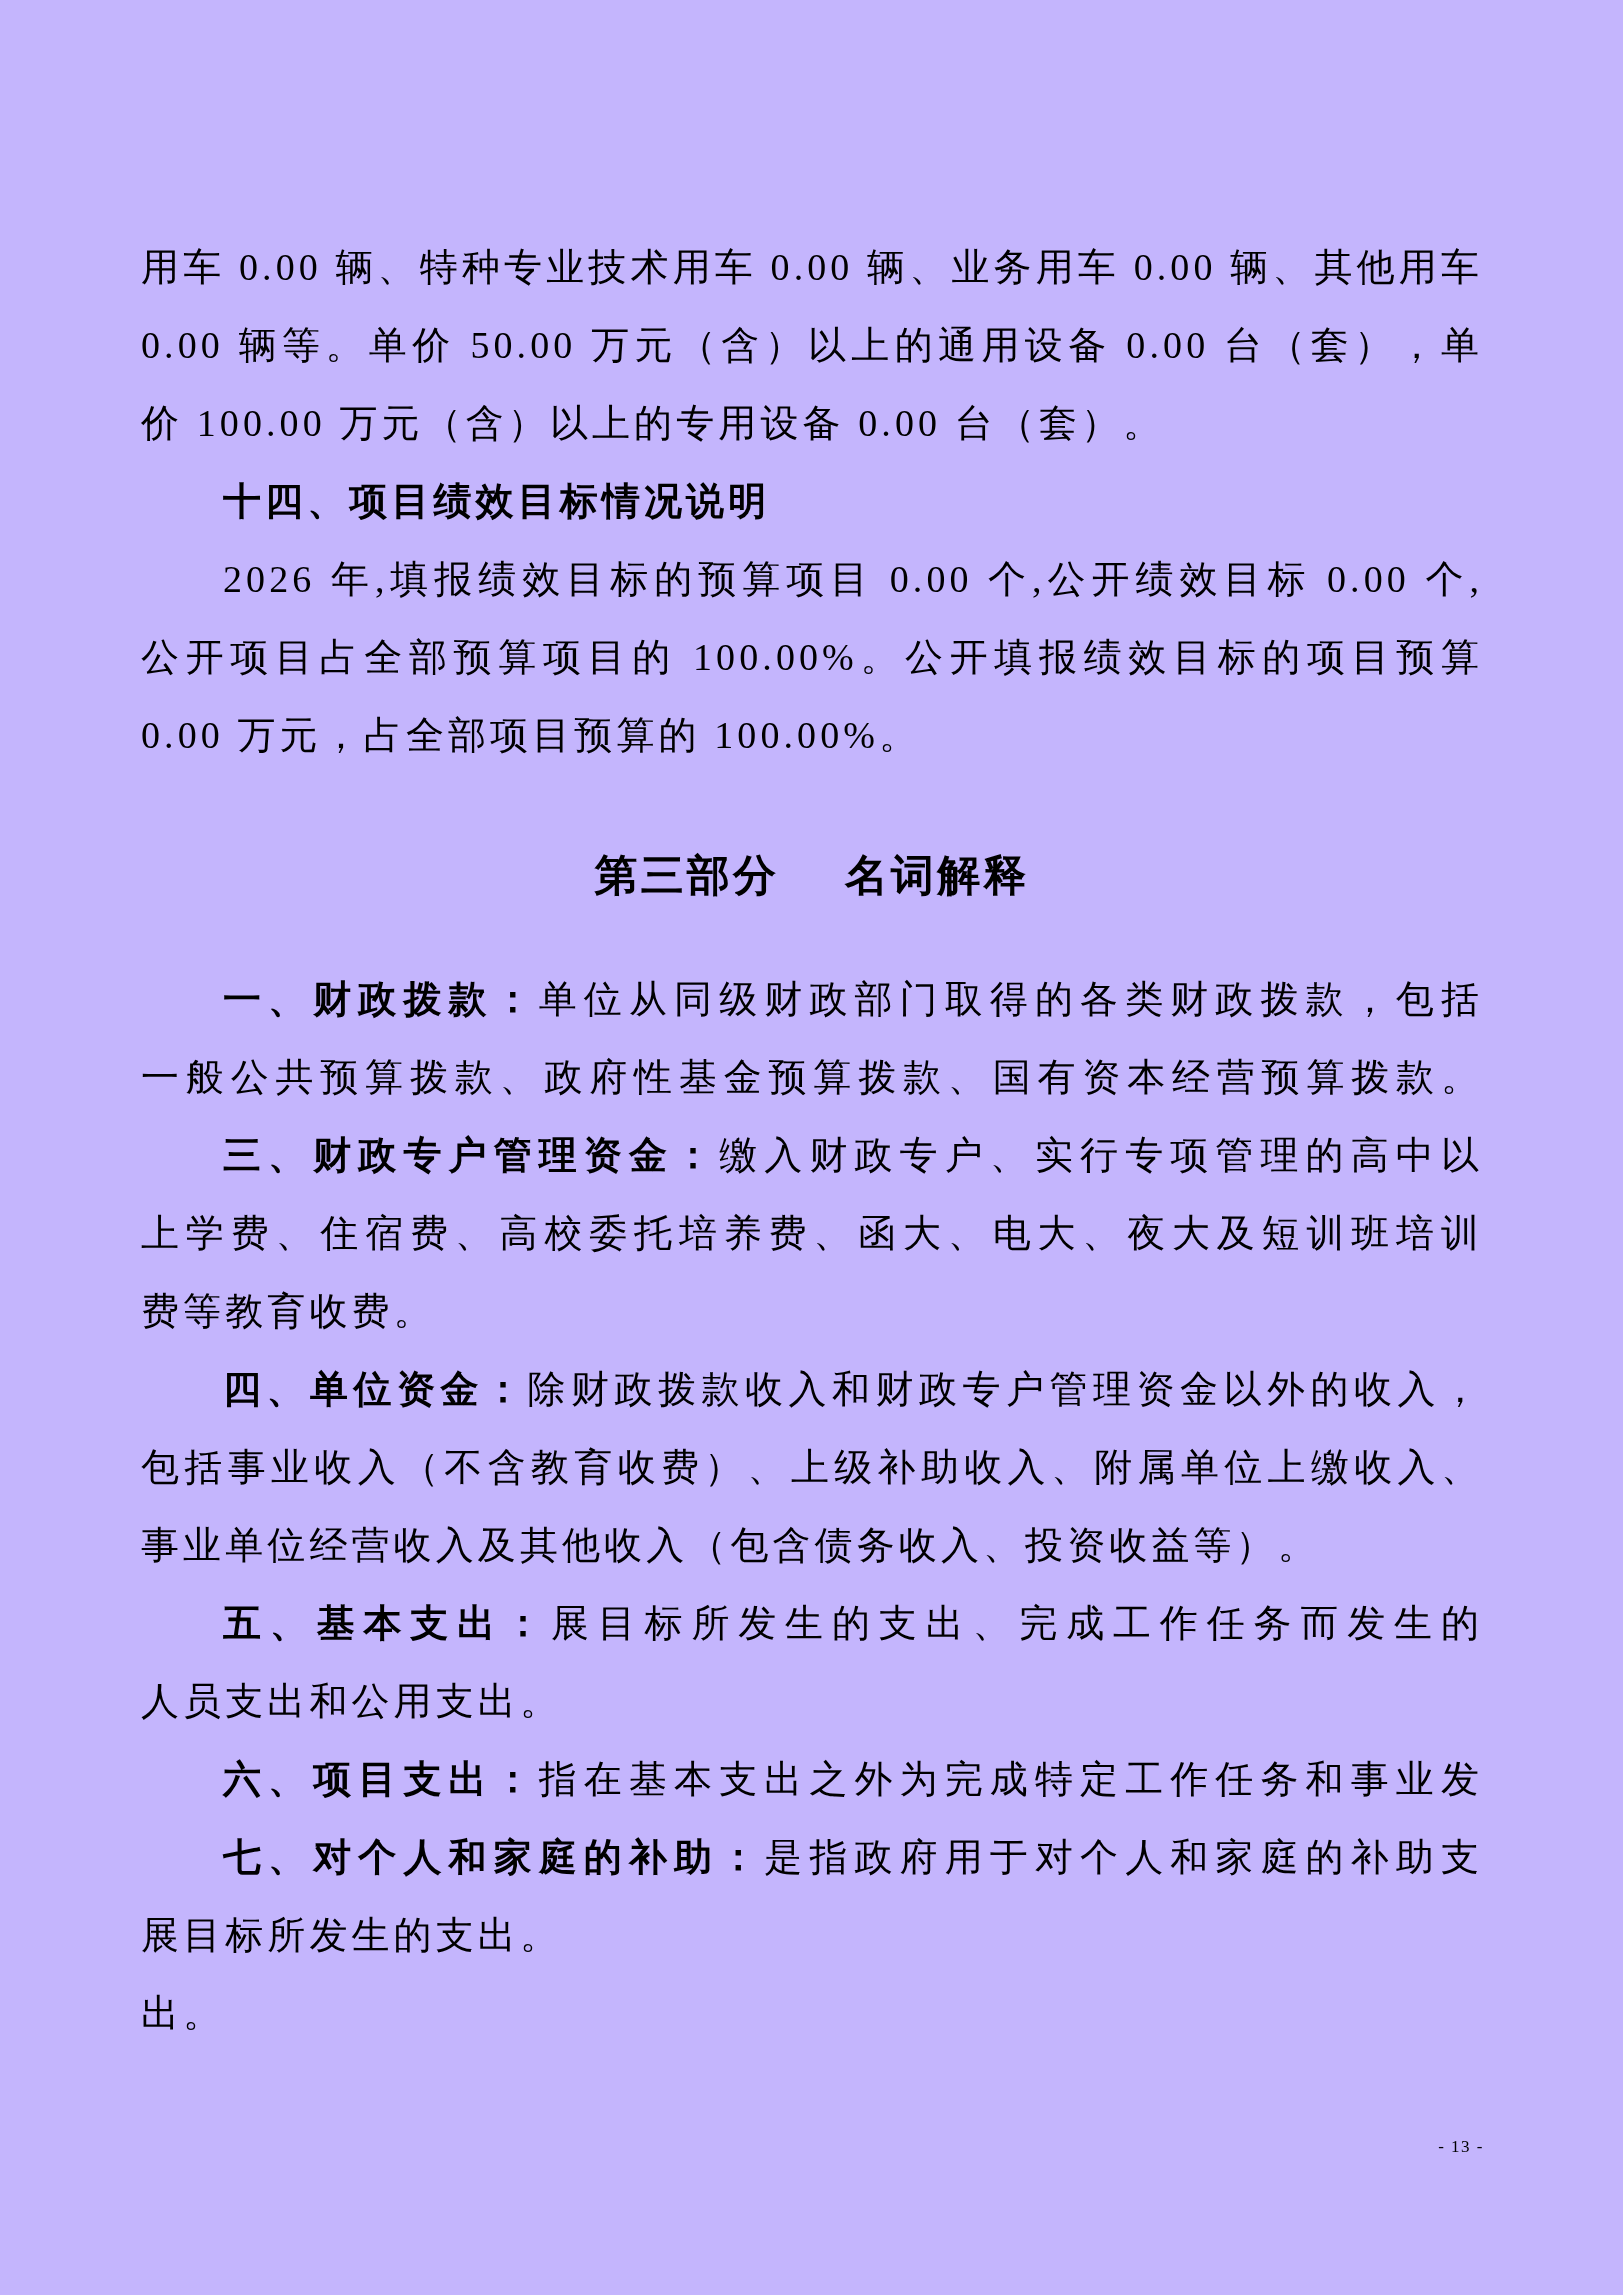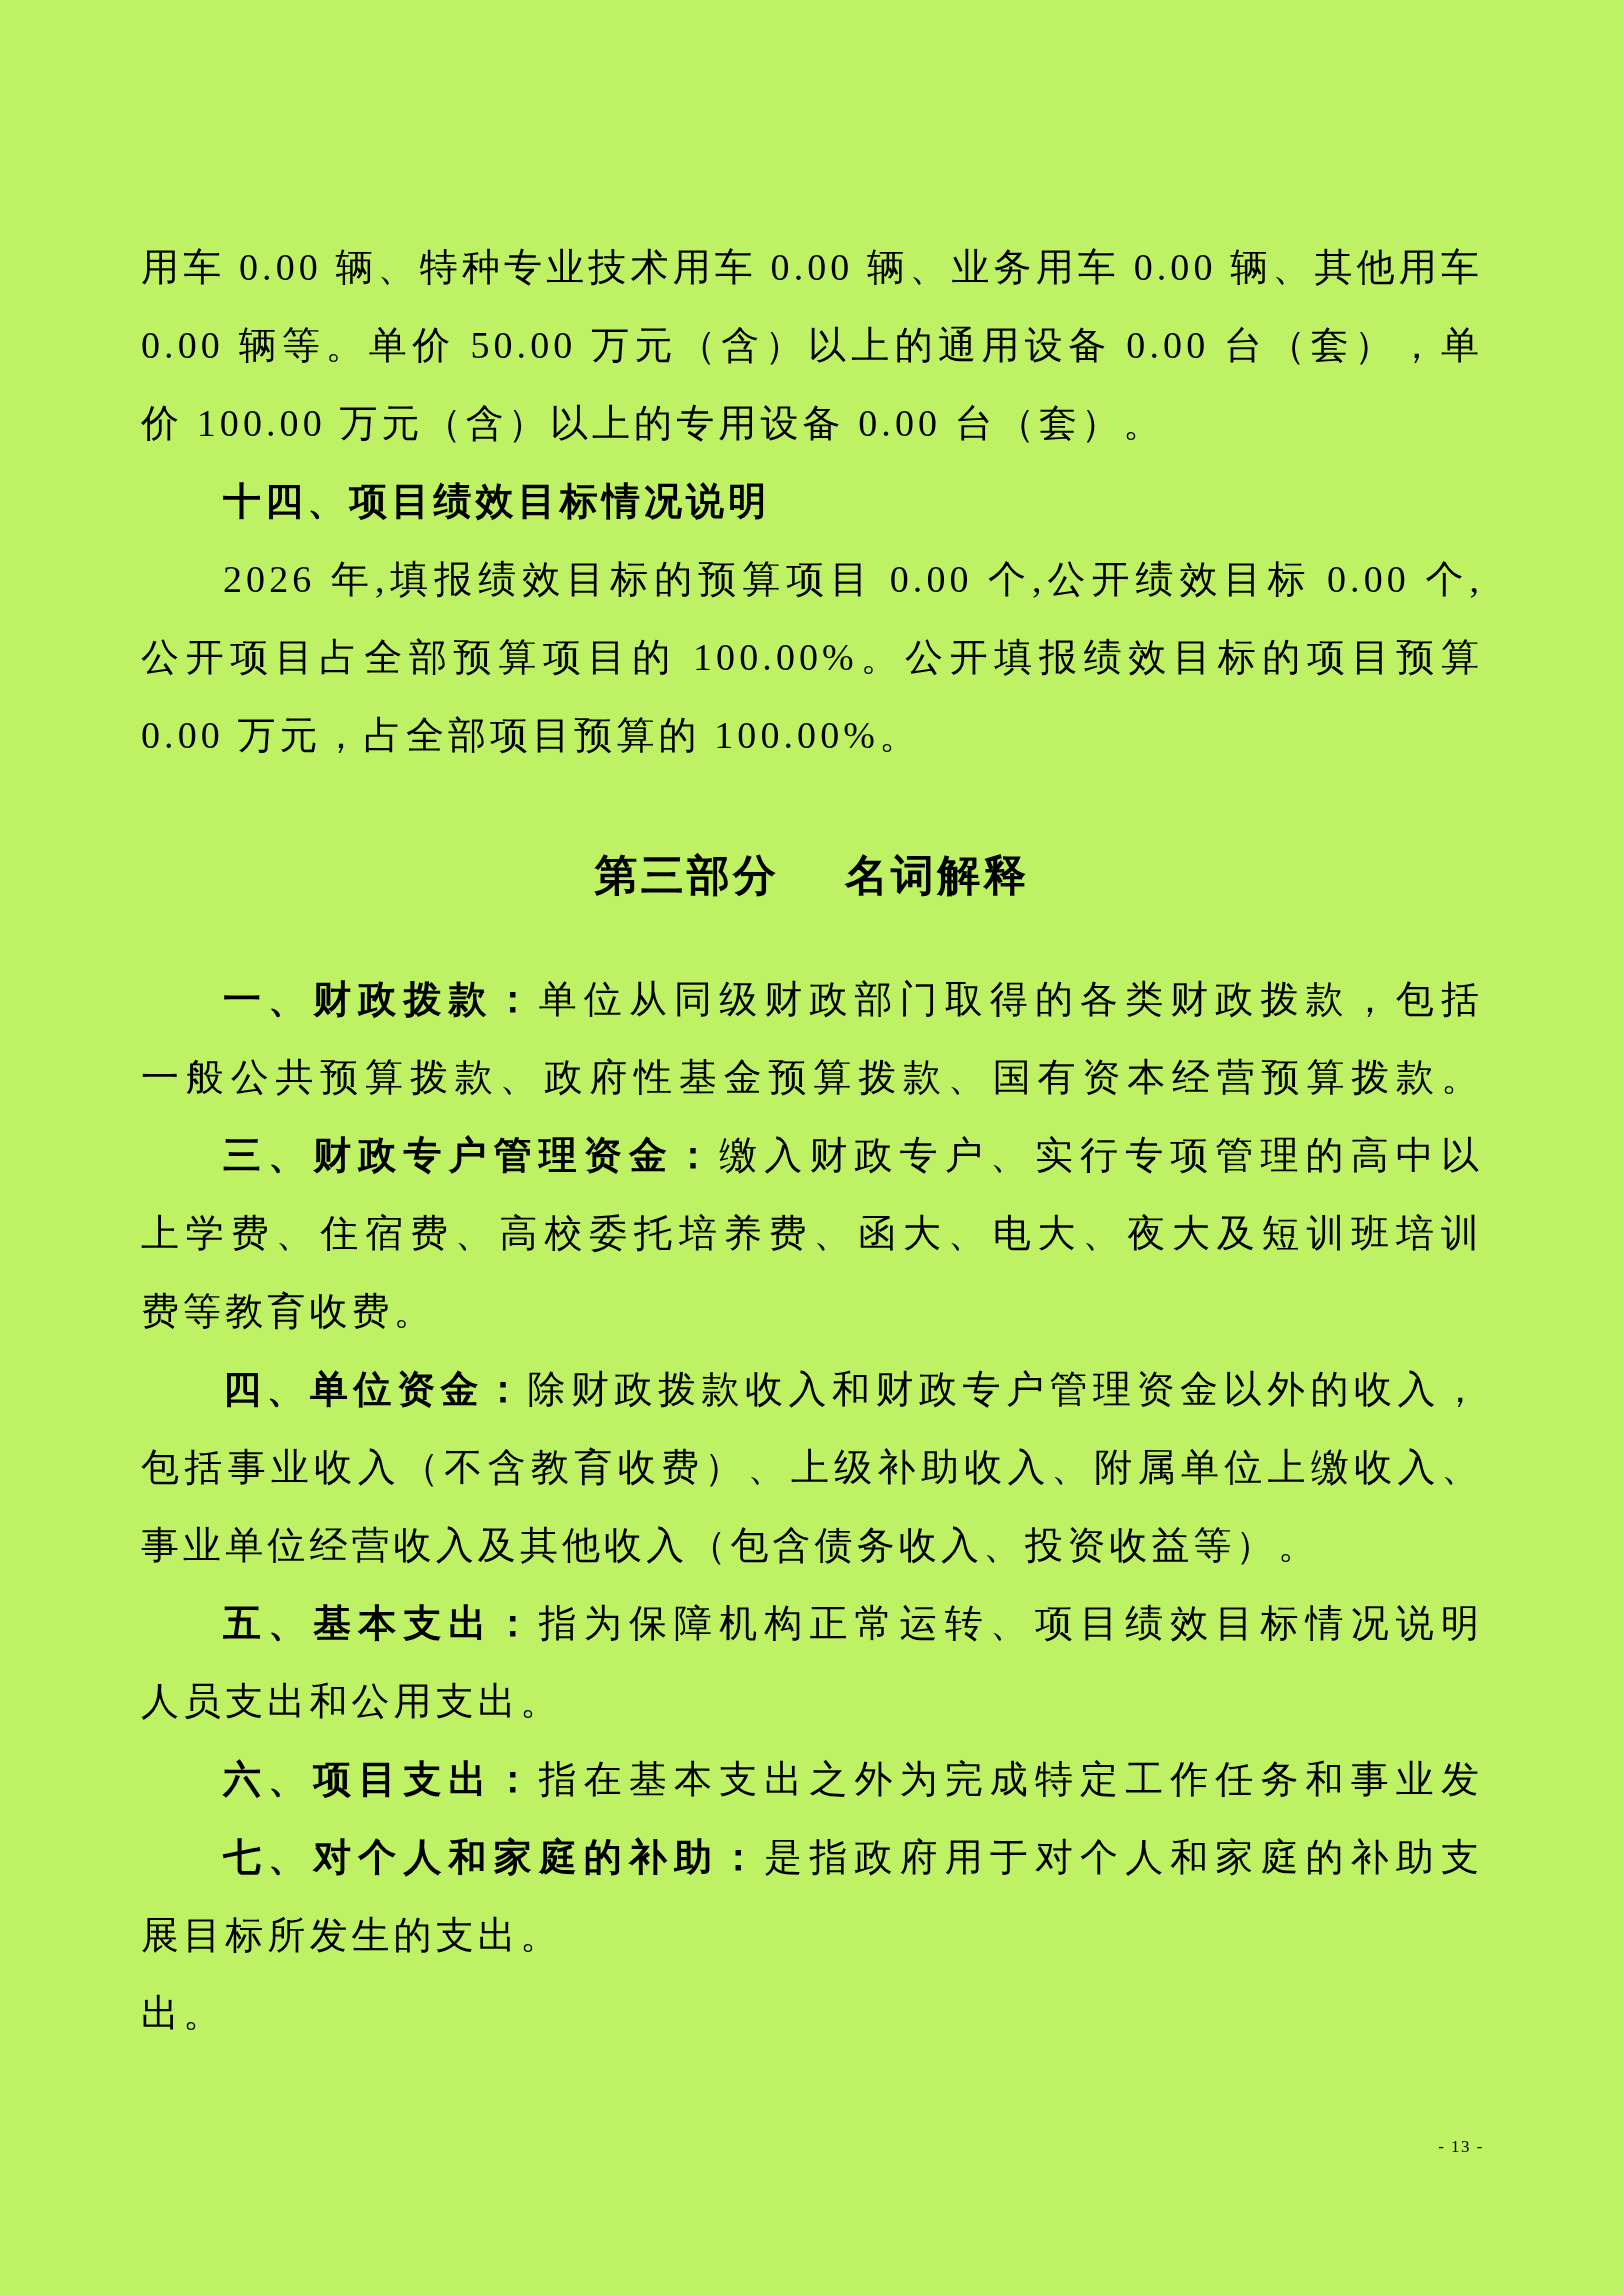--- a/index.html
+++ b/index.html
@@ -4,21 +4,21 @@
 <style>
   html, body {
     margin: 0;
     padding: 0;
     background: #ffffff;
   }
   .page {
     position: relative;
     width: 1623px;
     height: 2295px;
-    background: #bef264;
+    background: #c4b5fd;
     color: #000000;
     font-family: "Liberation Serif", "DejaVu Serif", serif;
     overflow: hidden;
   }
   .content {
     position: absolute;
     top: 228px;
     left: 141px;
     width: 1342px;
   }
@@ -81,21 +81,21 @@
         <span>名词解释</span>
       </div>
       <div class="line indent fill"><span class="bold">一、财政拨款：</span><span>单位从同级财政部门取得的各类财政拨款，包括</span></div>
       <div class="line fill"><span>一般公共预算拨款、政府性基金预算拨款、国有资本经营预算拨款。</span></div>
       <div class="line indent fill"><span class="bold">三、财政专户管理资金：</span><span>缴入财政专户、实行专项管理的高中以</span></div>
       <div class="line fill"><span>上学费、住宿费、高校委托培养费、函大、电大、夜大及短训班培训</span></div>
       <div class="line"><span>费等教育收费。</span></div>
       <div class="line indent fill"><span class="bold">四、单位资金：</span><span>除财政拨款收入和财政专户管理资金以外的收入，</span></div>
       <div class="line fill"><span>包括事业收入（不含教育收费）、上级补助收入、附属单位上缴收入、</span></div>
       <div class="line"><span>事业单位经营收入及其他收入（包含债务收入、投资收益等）。</span></div>
-      <div class="line indent fill"><span class="bold">五、基本支出：</span><span>指为保障机构正常运转、项目绩效目标情况说明</span></div>
+      <div class="line indent fill"><span class="bold">五、基本支出：</span><span>展目标所发生的支出、完成工作任务而发生的</span></div>
       <div class="line"><span>人员支出和公用支出。</span></div>
       <div class="line indent fill"><span class="bold">六、项目支出：</span><span>指在基本支出之外为完成特定工作任务和事业发</span></div>
       <div class="line indent fill"><span class="bold">七、对个人和家庭的补助：</span><span>是指政府用于对个人和家庭的补助支</span></div>
       <div class="line"><span>展目标所发生的支出。</span></div>
       <div class="line"><span>出。</span></div>
     </div>
   <div class="page-number">- 13 -</div>
 </div>
 
 

